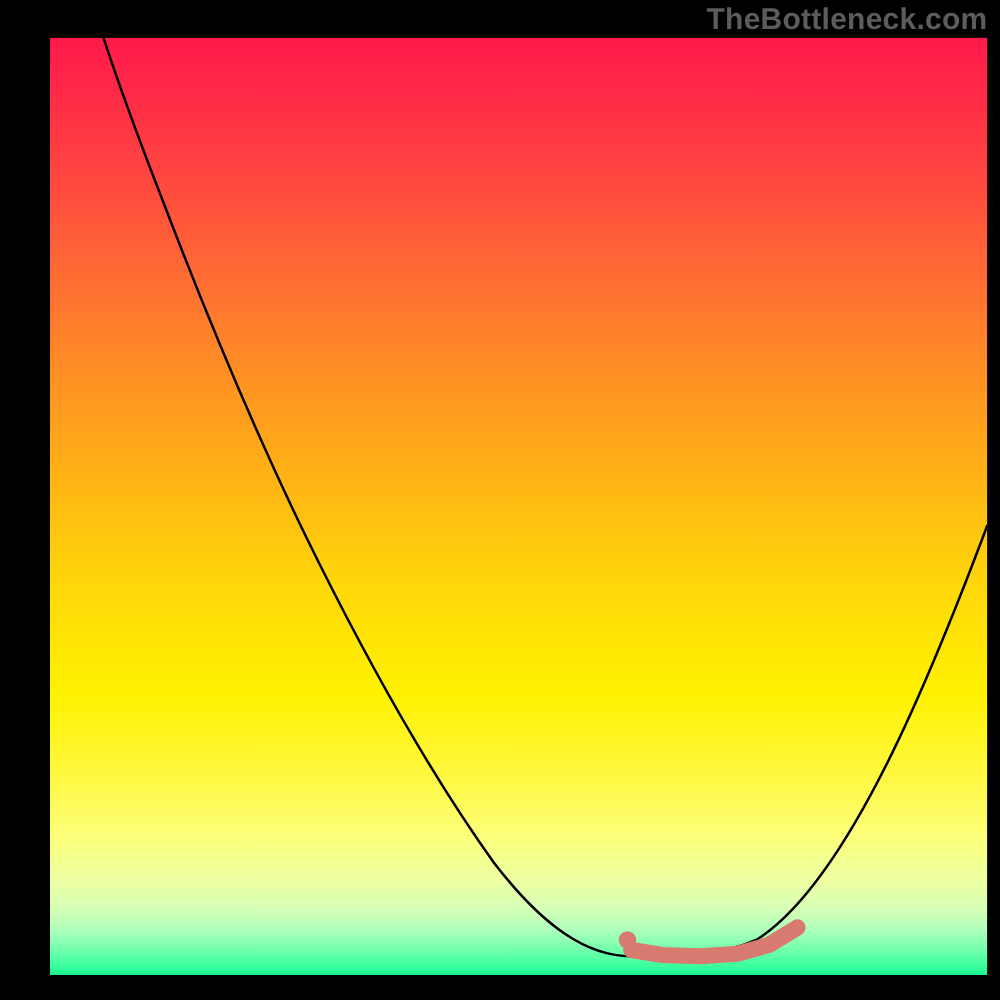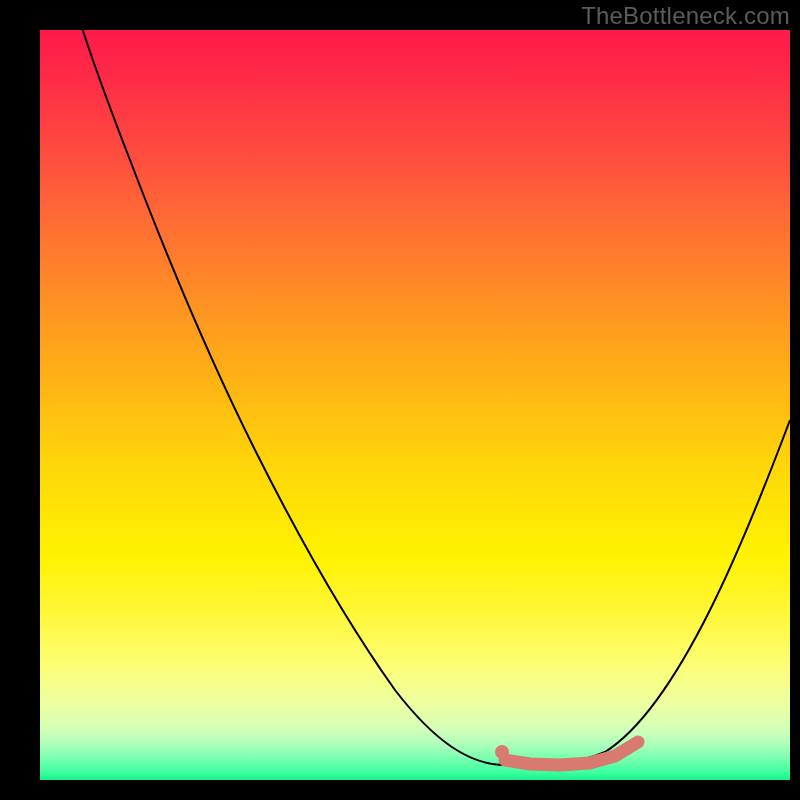--- a/index.html
+++ b/index.html
@@ -16,21 +16,21 @@
     width: 800px;
     height: 800px;
     background: #000;
   }
   .watermark {
     position: absolute;
     top: 2px;
     right: 10px;
     color: #5c5c5c;
     font-size: 24px;
-    font-weight: 400;
+    font-weight: 700;
     letter-spacing: 0.2px;
     z-index: 5;
   }
   .plot-area {
     position: absolute;
     left: 40px;
     top: 30px;
     width: 750px;
     height: 750px;
     overflow: hidden;

